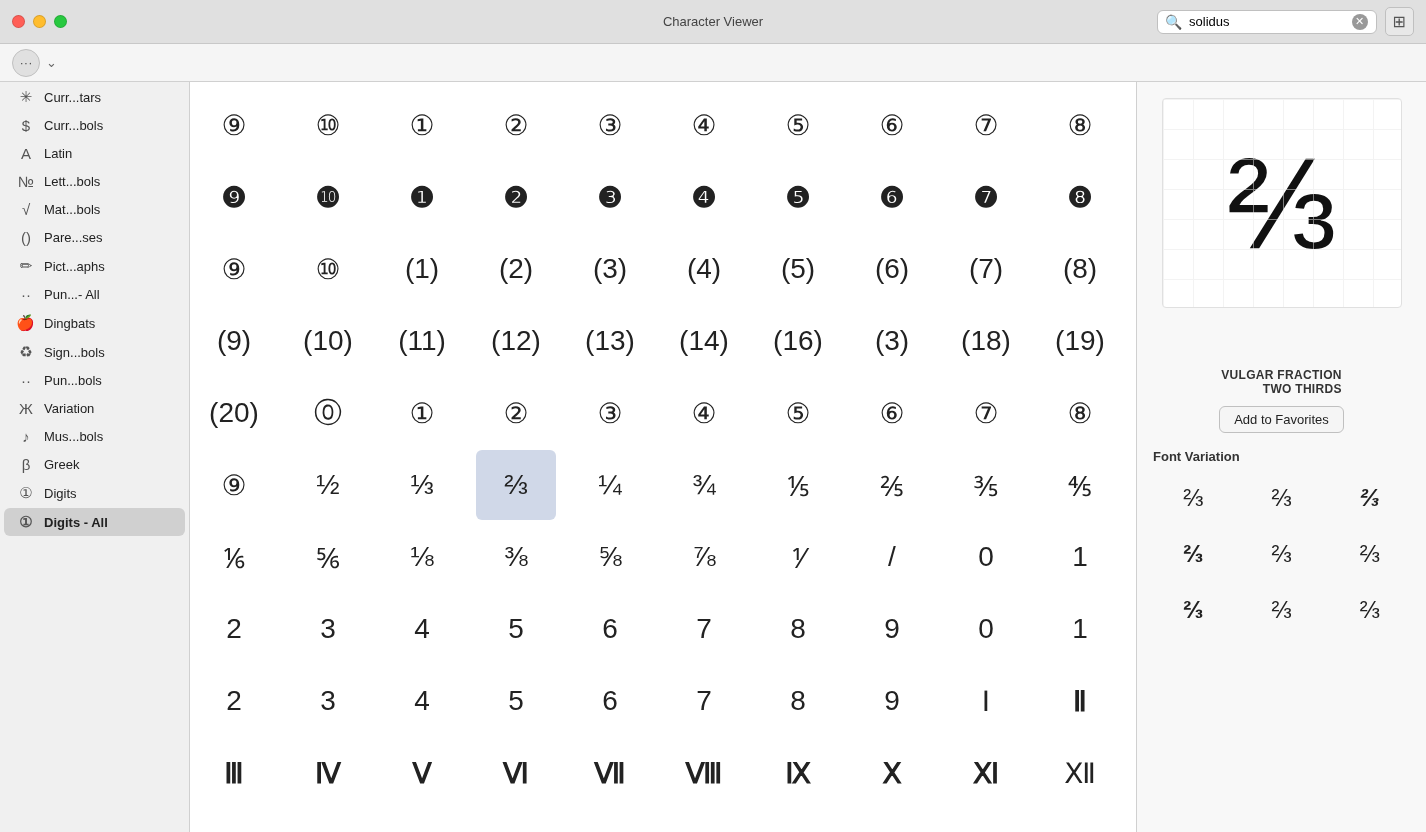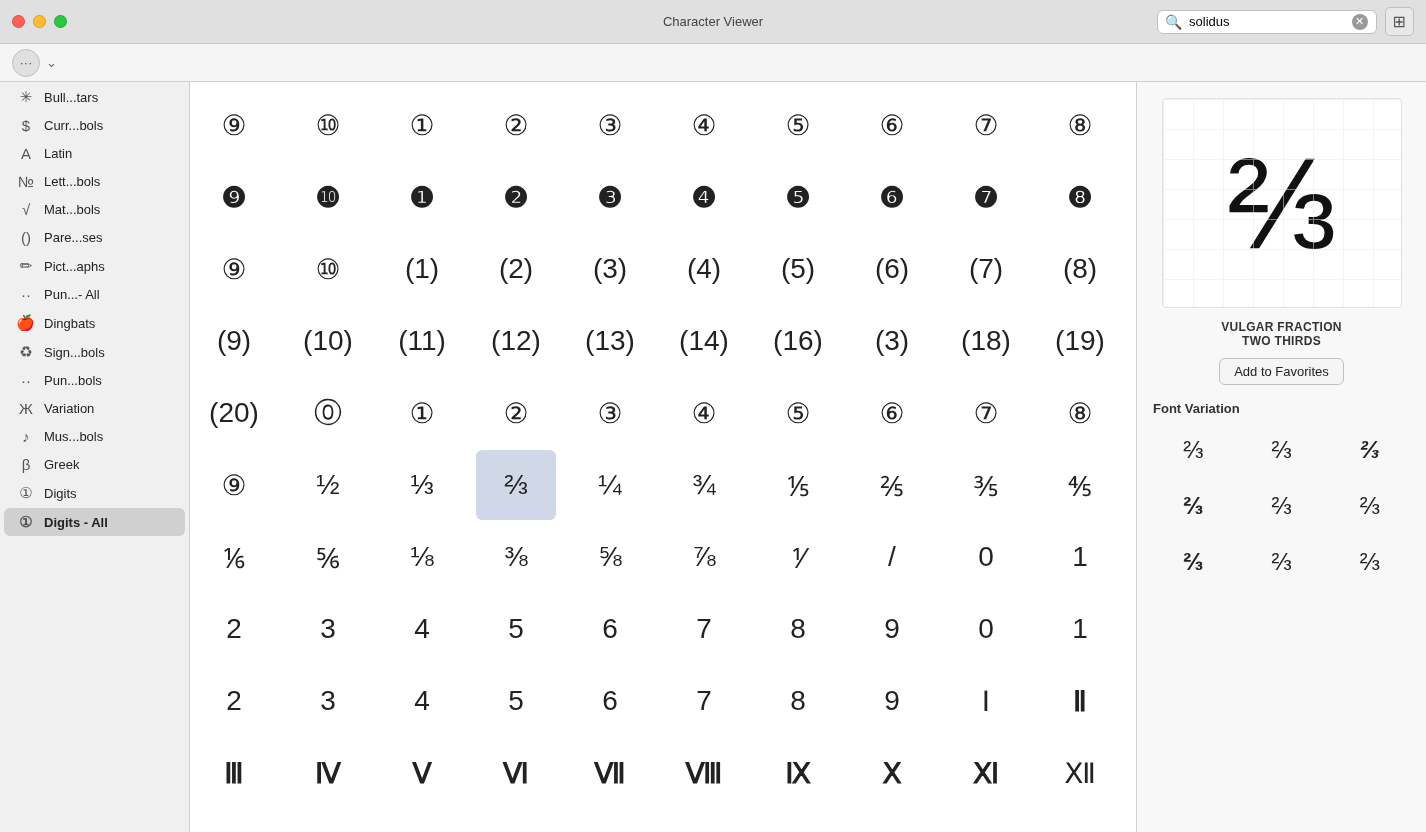--- a/index.html
+++ b/index.html
@@ -229,24 +229,25 @@
         linear-gradient(#e8e8e8 1px, transparent 1px),
         linear-gradient(90deg, #e8e8e8 1px, transparent 1px);
       background-size: 30px 30px;
       opacity: 0.5;
       pointer-events: none;
     }
     .char-name {
       font-size: 12px;
       font-weight: 600;
       color: #333;
-      text-align: center;
+      text-align: right;
       margin-bottom: 10px;
       text-transform: uppercase;
       letter-spacing: 0.3px;
+      margin-top: 48px;
     }
     .add-favorites-btn {
       background: #f5f5f5;
       border: 1px solid #c0c0c0;
       border-radius: 6px;
       padding: 5px 14px;
       font-size: 13px;
       cursor: pointer;
       color: #222;
       margin-bottom: 16px;
@@ -298,21 +299,21 @@
 <div class="toolbar">
   <button class="toolbar-btn">···</button>
   <button class="toolbar-chevron">⌄</button>
 </div>
 
 <div class="main">
 
   <div class="sidebar">
   <div class="sidebar-item">
         <span class="sidebar-icon">✳</span>
-        <span>Bull...tars</span>
+        <span>Curr...tars</span>
       </div>
       <div class="sidebar-item">
         <span class="sidebar-icon">$</span>
         <span>Curr...bols</span>
       </div>
       <div class="sidebar-item">
         <span class="sidebar-icon">A</span>
         <span>Latin</span>
       </div>
       <div class="sidebar-item">

